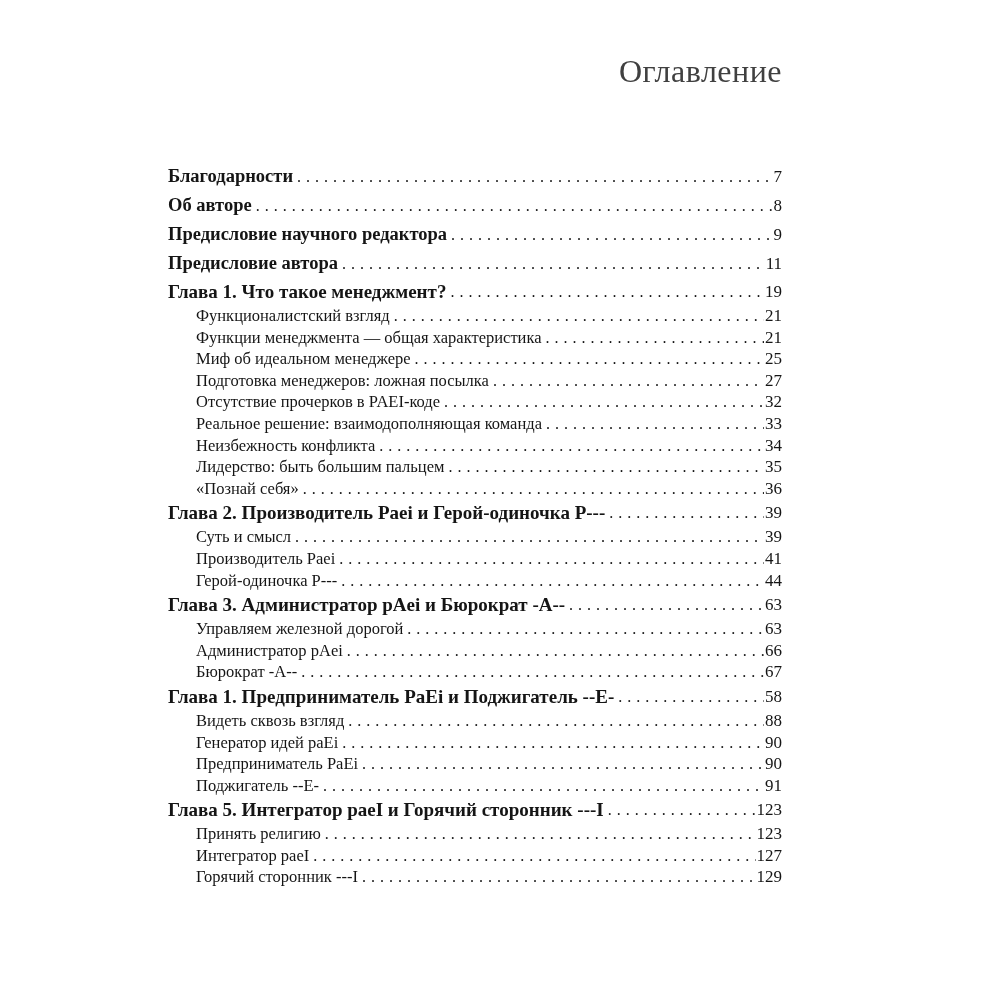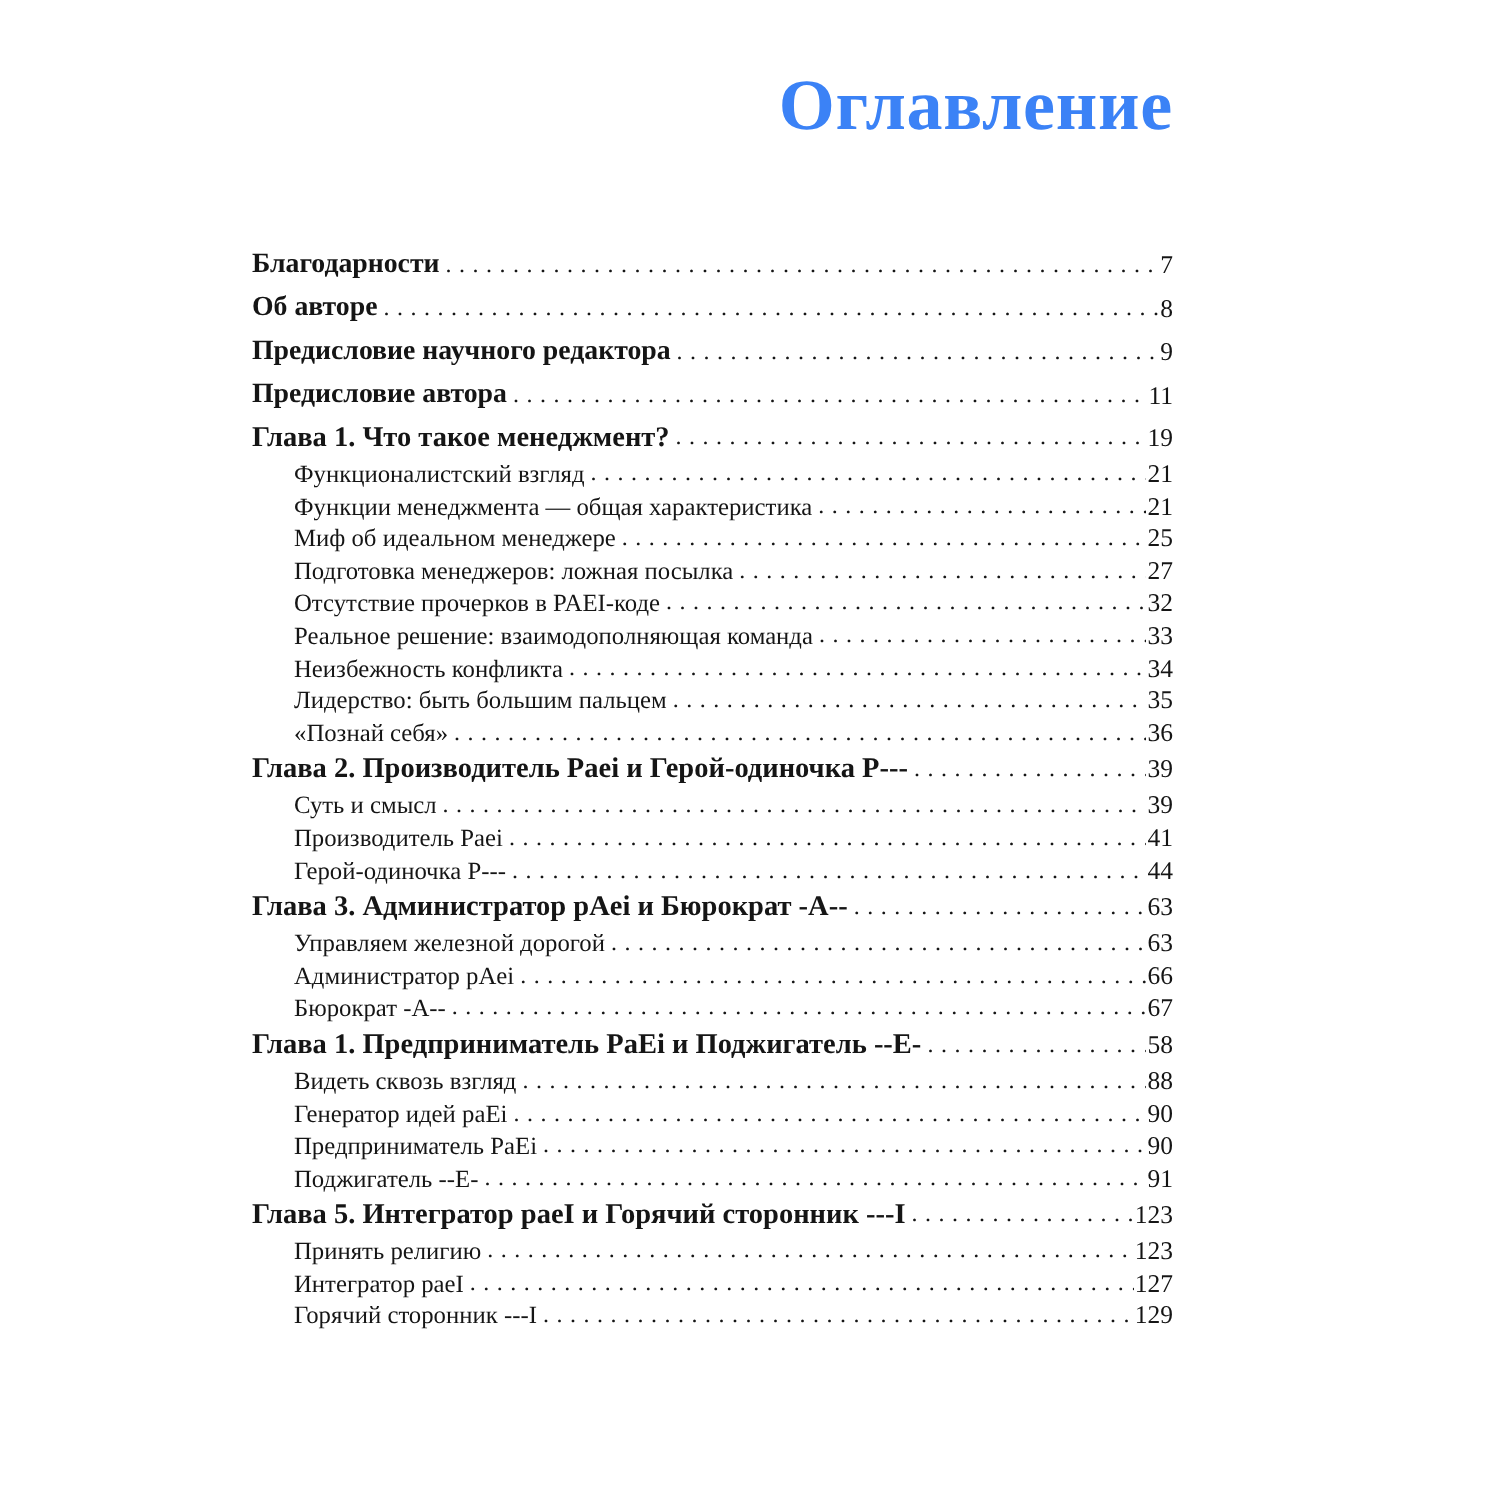--- a/index.html
+++ b/index.html
@@ -16,27 +16,27 @@
     background: #ffffff;
     overflow: hidden;
   }
   .toc {
     position: absolute;
     left: 168px;
     top: 48px;
     width: 614px;
   }
   h1.page-title {
-    font-weight: 700;
-    font-size: 48px;
+    font-weight: 400;
+    font-size: 32px;
     line-height: 46px;
     letter-spacing: 0.5px;
     text-align: right;
     margin: 0 0 68px 0;
-    color: #3b82f6;
+    color: #404040;
   }
   .row {
     display: flex;
     align-items: flex-end;
   }
   .row .label { white-space: nowrap; }
   .row .dots {
     flex: 1 1 auto;
     overflow: hidden;
     white-space: nowrap;

